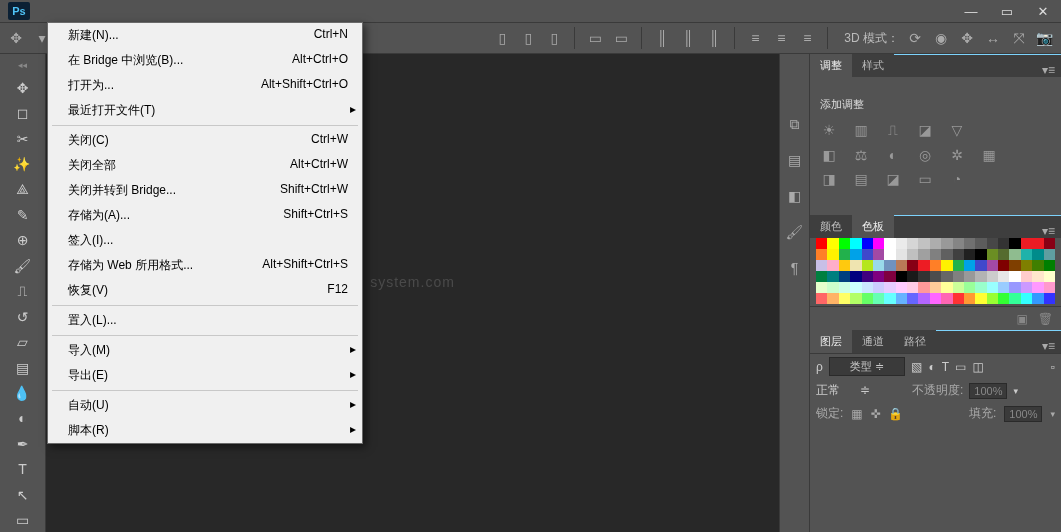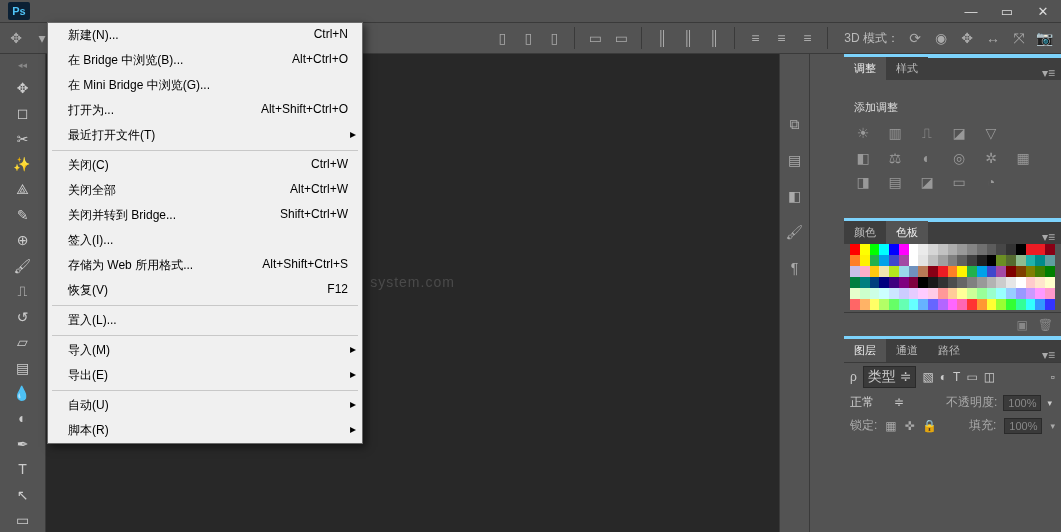--- a/index.html
+++ b/index.html
@@ -17,34 +17,34 @@
 .tb-label { color: #bbb; margin-left: 6px; }
 .main { display: flex; height: calc(100% - 54px); }
 .left-tools { width: 46px; background: #535353; border-right: 1px solid #3a3a3a; display: flex; flex-direction: column; align-items: center; padding-top: 6px; gap: 2px; }
 .tool { width: 24px; height: 24px; display: flex; align-items: center; justify-content: center; color: #ccc; font-size: 14px; }
 .canvas-area { flex: 1; background: #282828; position: relative; }
 .watermark { position: absolute; top: 220px; left: 50%; transform: translateX(-50%); color: #4a4a4a; font-size: 28px; font-style: italic; text-align: center; }
 .watermark .sub { font-size: 14px; font-style: normal; letter-spacing: 1px; }
 .right-col { width: 30px; background: #535353; border-left: 1px solid #3a3a3a; display: flex; flex-direction: column; align-items: center; padding-top: 60px; gap: 16px; }
 .right-col .ricon { width: 20px; height: 20px; color: #aaa; display: flex; align-items: center; justify-content: center; font-size: 14px; }
 .panels { width: 252px; background: #535353; border-left: 1px solid #3a3a3a; display: flex; flex-direction: column; overflow: hidden; }
-.panel { border-top: 4px solid #7dd3fc; margin-left: 34px; }
+.panel { border-top: 1px solid #7dd3fc; }
 .panel-tabs { display: flex; background: #3e3e3e; height: 22px; align-items: flex-end; }
 .tab { padding: 4px 10px; font-size: 11px; color: #bbb; background: #3e3e3e; }
 .tab.active { background: #535353; color: #eee; }
 .tab-menu { margin-left: auto; padding: 0 6px; color: #aaa; font-size: 12px; }
 .panel-body { padding: 20px 10px; font-size: 11px; }
 .adj-title { color: #ddd; margin-bottom: 10px; }
 .adj-row { display: flex; gap: 14px; margin: 8px 0; color: #999; font-size: 14px; }
 .adj-row span { width: 18px; text-align: center; }
 .swatches { display: grid; grid-template-columns: repeat(21, 1fr); gap: 0; padding: 0 6px 2px 6px; }
 .sw { height: 11px; }
 .panel-footer { height: 24px; display: flex; align-items: center; justify-content: flex-end; gap: 10px; padding: 0 8px; color: #888; border-top: 1px solid #3a3a3a; }
 .layers-bar { display: flex; align-items: center; gap: 6px; padding: 3px 6px; border-top: 1px solid #3a3a3a; }
-.layers-bar select, .layers-bar .sel { background: #3a3a3a; border: 1px solid #2a2a2a; color: #ccc; font-size: 14px; padding: 1px 4px; }
+.layers-bar select, .layers-bar .sel { background: #3a3a3a; border: 1px solid #2a2a2a; color: #ccc; font-size: 11px; padding: 1px 20px; }
 .layers-row2 { display: flex; align-items: center; gap: 6px; padding: 3px 6px; }
 .layers-row3 { display: flex; align-items: center; gap: 8px; padding: 3px 6px; color: #aaa; }
 .pct { background: #3a3a3a; border: 1px solid #2a2a2a; padding: 1px 4px; font-size: 11px; color: #888; }
 .dropdown { position: absolute; top: 22px; left: 47px; width: 316px; background: #f0f0f0; color: #000; border: 1px solid #6a6a6a; box-shadow: 3px 3px 8px rgba(0,0,0,0.5); font-size: 12px; z-index: 100; }
 .dd-item { display: flex; justify-content: space-between; padding: 4px 14px 4px 20px; cursor: default; position: relative; }
 .dd-item.sel { background: #1e62c8; color: #fff; }
 .dd-item .arrow { position: absolute; right: 6px; }
 .dd-sep { height: 1px; background: #c8c8c8; margin: 2px 4px; }
 </style>
 </head>
@@ -341,24 +341,20 @@
 <div class="dropdown" id="dropdown">
     <div class="dd-item">
       <span>新建(N)...</span>
       <span>Ctrl+N</span>
     </div>
     <div class="dd-item">
       <span>在 Bridge 中浏览(B)...</span>
       <span>Alt+Ctrl+O</span>
     </div>
     <div class="dd-item">
-      <span>在 Mini Bridge 中浏览(G)...</span>
-      <span></span>
-    </div>
-    <div class="dd-item">
       <span>打开为...</span>
       <span>Alt+Shift+Ctrl+O</span>
     </div>
     <div class="dd-item">
       <span>最近打开文件(T)</span>
       <span></span>
       <span class="arrow">▸</span>
     </div>
     <div class="dd-sep"></div>
     <div class="dd-item">
@@ -367,20 +363,24 @@
     </div>
     <div class="dd-item">
       <span>关闭全部</span>
       <span>Alt+Ctrl+W</span>
     </div>
     <div class="dd-item">
       <span>关闭并转到 Bridge...</span>
       <span>Shift+Ctrl+W</span>
     </div>
     <div class="dd-item">
+      <span>存储为(A)...</span>
+      <span>Shift+Ctrl+S</span>
+    </div>
+    <div class="dd-item">
       <span>签入(I)...</span>
       <span></span>
     </div>
     <div class="dd-item">
       <span>存储为 Web 所用格式...</span>
       <span>Alt+Shift+Ctrl+S</span>
     </div>
     <div class="dd-item">
       <span>恢复(V)</span>
       <span>F12</span>

